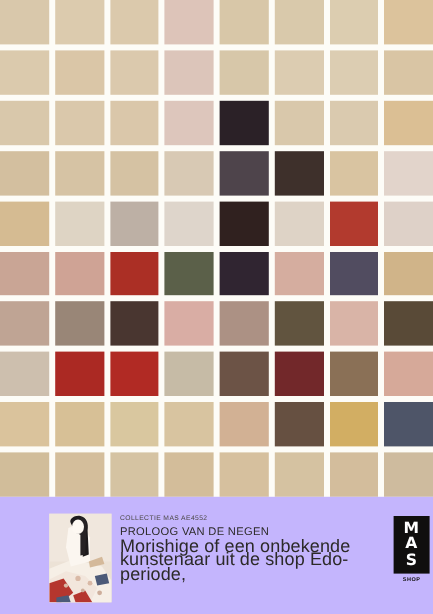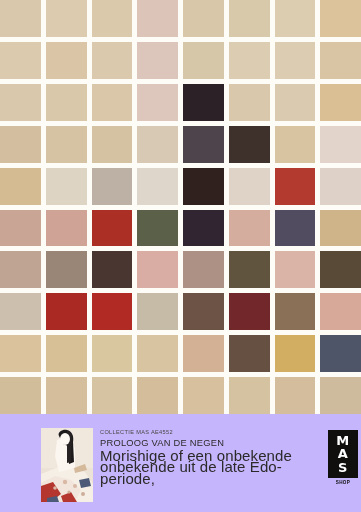--- a/index.html
+++ b/index.html
@@ -249,21 +249,21 @@
         <circle cx="28" cy="64" r="1.6" fill="#cdae9b"></circle>
 
         <path d="M33 40 L44 36 L46 42 L34 45 Z" fill="#d4b99a"></path>
       </svg>
     </div>
 
     <div id="caption-text">
       <div id="caption-collection">COLLECTIE MAS AE4552</div>
       <div class="caption-title-line">PROLOOG VAN DE NEGEN</div>
       <div class="caption-desc-line">Morishige of een onbekende</div>
-      <div class="caption-desc-line">onbekende uit de late Edo-periode,</div>
+      <div class="caption-desc-line">kunstenaar uit de shop Edo-periode,</div>
     </div>
 
     <div id="mas-logo">
       <div class="mas-letters">
         <span>M</span>
         <span>A</span>
         <span>S</span>
       </div>
     </div>
     <div id="mas-shop-label">shop</div>

